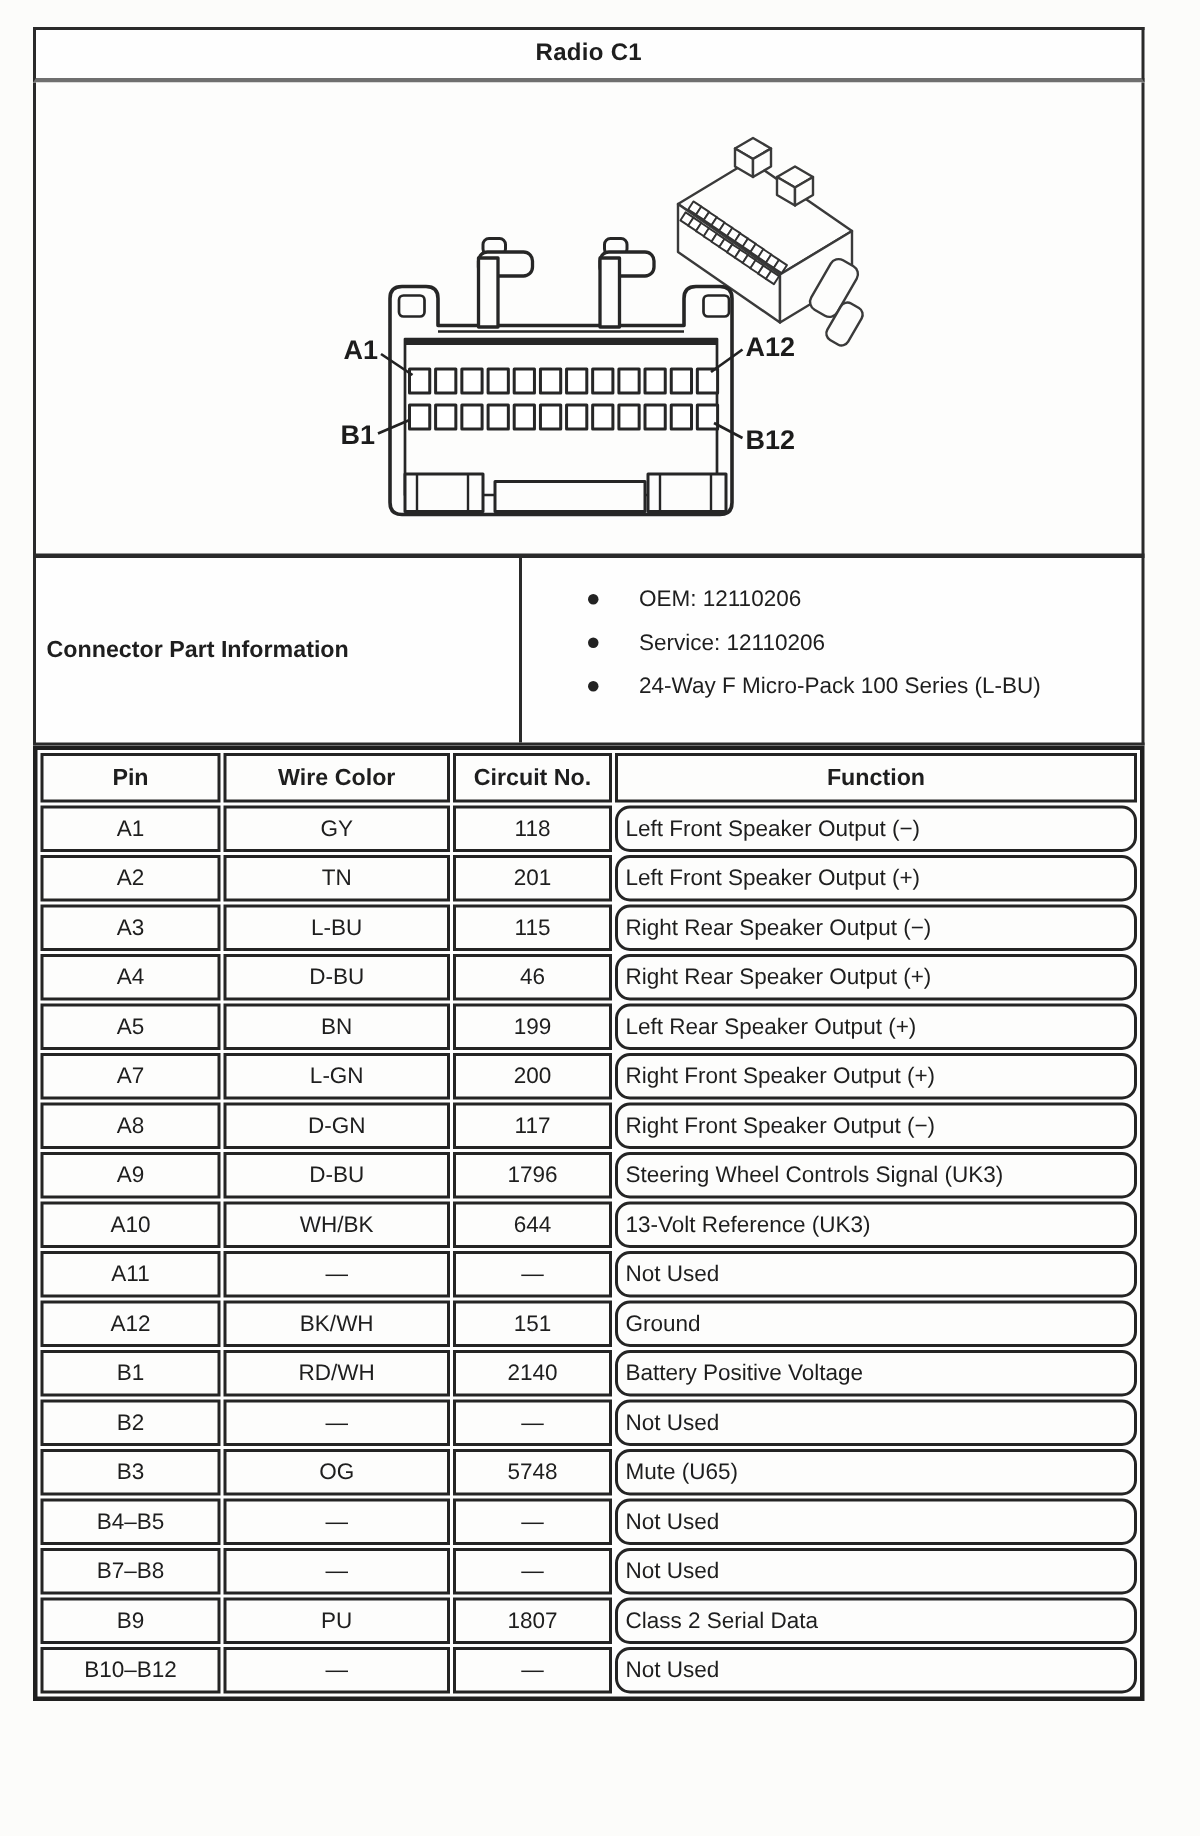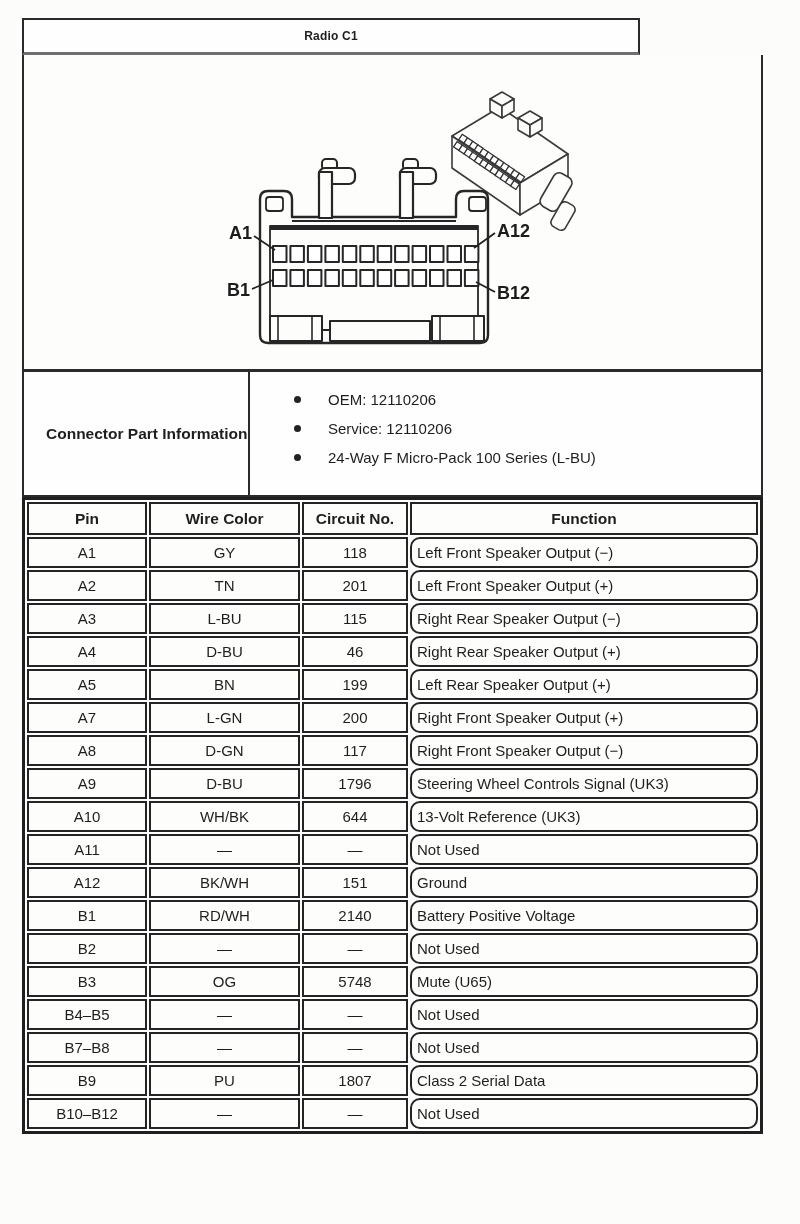--- a/index.html
+++ b/index.html
@@ -4,42 +4,42 @@
 <style>
   html,body{margin:0;padding:0;}
   .page{
     position:relative; width:800px; height:1224px;
     background:#fcfcfa; color:#1e1e1e;
     font-family:"Liberation Sans", sans-serif;
     overflow:hidden;
   }
   .sheet{position:absolute; left:22px; top:18px; width:741px;}
   .title-bar{
-    box-sizing:border-box; height:37px; width:618px;
+    box-sizing:border-box; height:37px; width:741px;
     border:2px solid #2a2a2a; border-bottom:3px solid #6f6f6f;
     background:#fefefe;
     display:flex; align-items:center; justify-content:center;
-    font-size:12px; font-weight:bold; letter-spacing:0.2px;
+    font-size:16px; font-weight:bold; letter-spacing:0.2px;
   }
   .diagram-box{
     box-sizing:border-box; height:317px; width:741px;
     border-left:2px solid #2a2a2a; border-right:2px solid #2a2a2a;
     border-bottom:3px solid #2a2a2a;
     background:#fdfdfc; position:relative;
   }
   .diagram-box svg{position:absolute; left:0; top:0;}
   .partinfo{
     box-sizing:border-box; height:125px; width:741px;
     border-left:2px solid #2a2a2a; border-right:2px solid #2a2a2a;
     border-bottom:2px solid #2a2a2a;
     background:#fefefe; display:flex;
   }
   .partinfo-label{
-    box-sizing:border-box; width:226px; border-right:2px solid #2a2a2a;
-    display:flex; align-items:center; padding-left:22px;
+    box-sizing:border-box; width:324px; border-right:2px solid #2a2a2a;
+    display:flex; align-items:center; padding-left:7px;
     font-size:15.5px; font-weight:bold;
   }
   .partinfo-bullets{
     flex:1; padding:13px 0 0 44px; box-sizing:border-box;
   }
   .bullet-item{
     display:flex; align-items:center; height:29px; font-size:15px;
   }
   .dot{
     width:7px; height:7px; border-radius:50%; background:#222;

